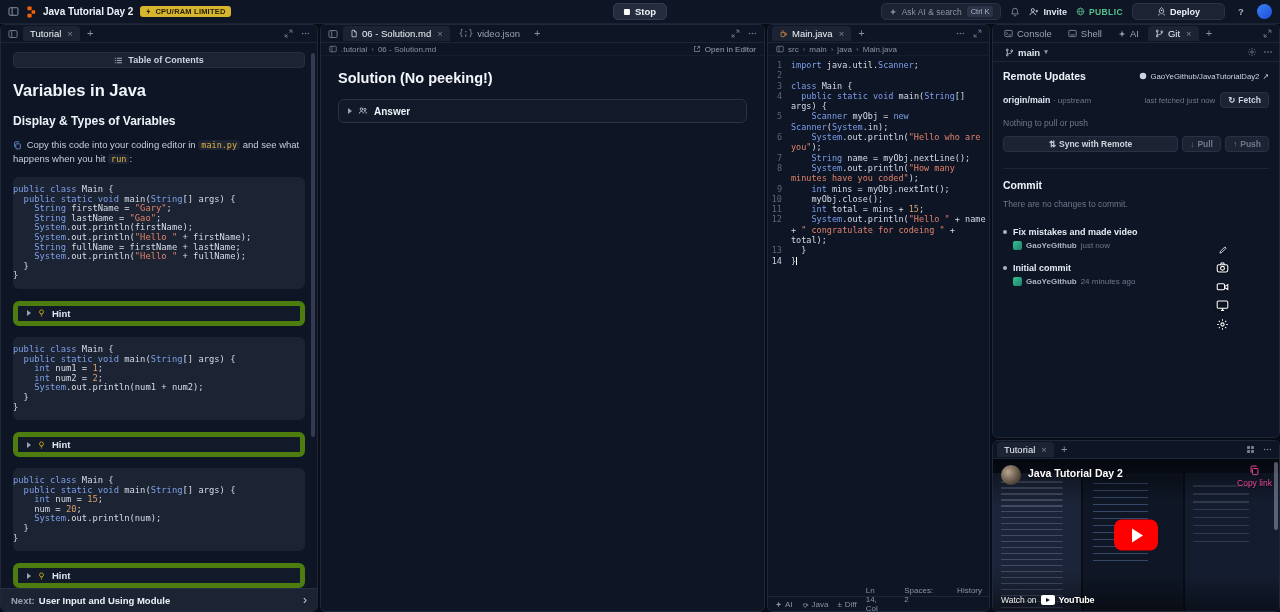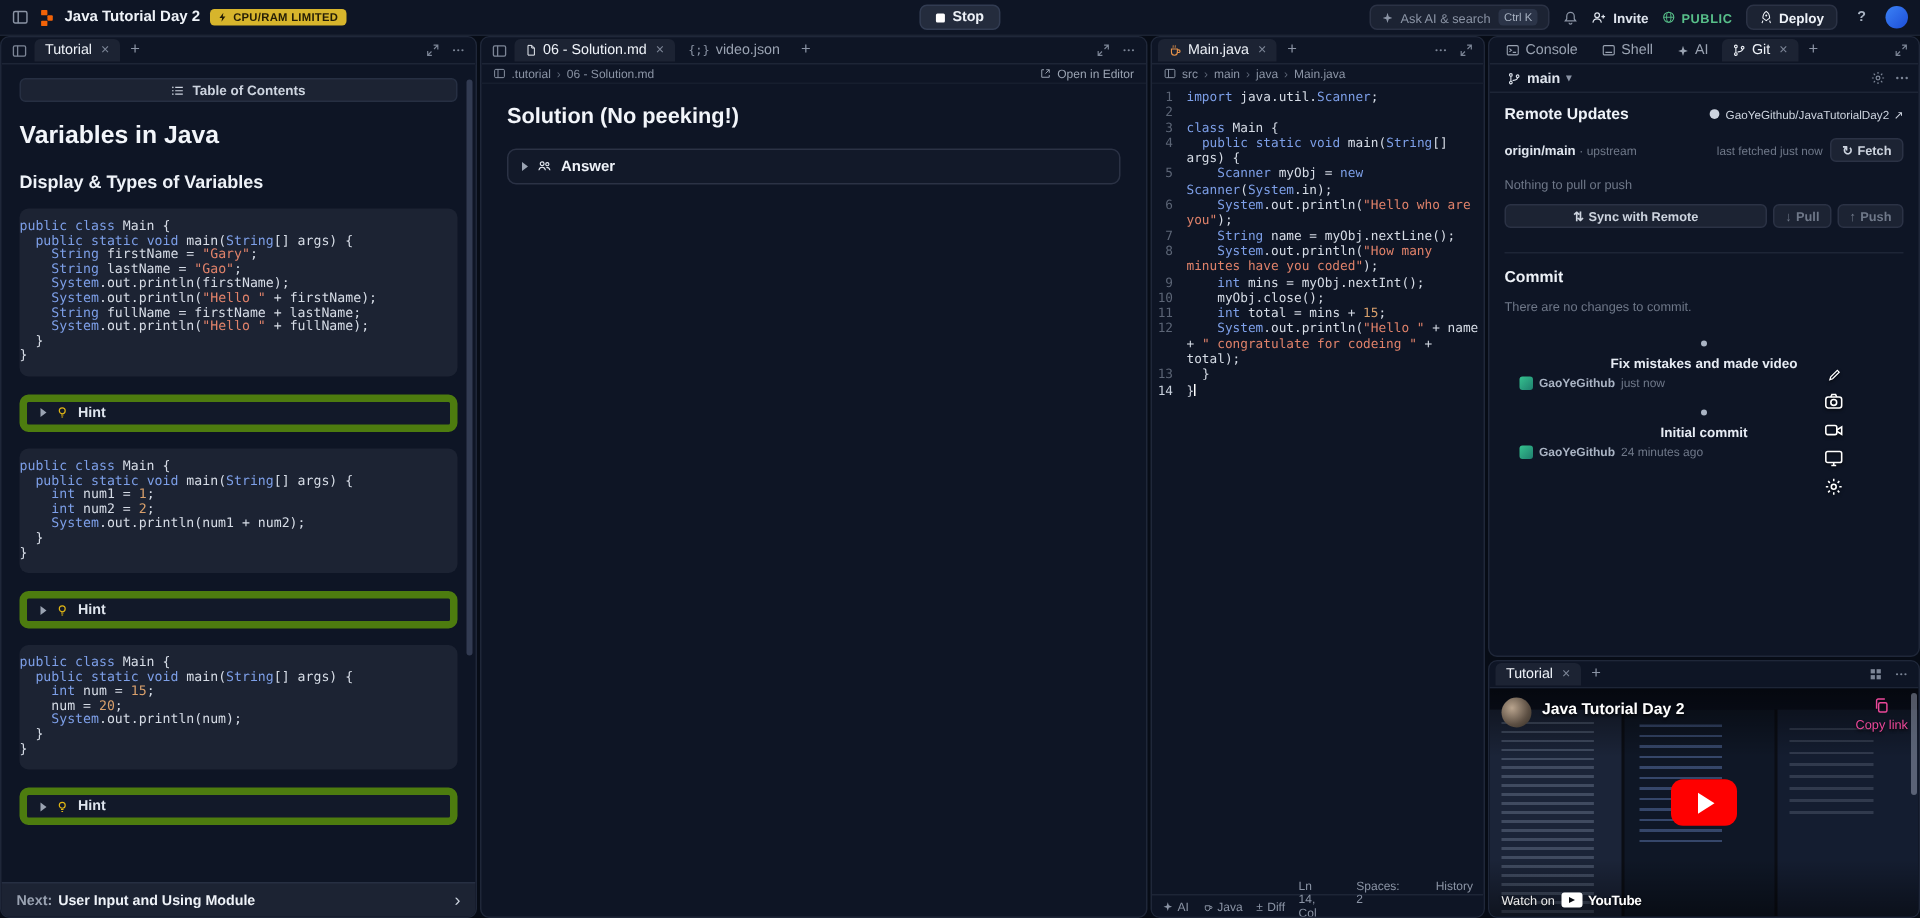--- a/index.html
+++ b/index.html
@@ -14,21 +14,21 @@
 .tb-left{display:flex;align-items:center;gap:7px;}
 .tb-title{font-size:10px;font-weight:700;color:#eef2f8;}
 .res-badge{display:flex;align-items:center;gap:3px;background:var(--badge-yellow,#d7b52c);color:#241d06;font-size:7.5px;font-weight:700;padding:1px 5px;border-radius:3px;letter-spacing:.2px;}
 .stop-btn{position:absolute;left:50%;top:3px;transform:translateX(-50%);display:flex;align-items:center;gap:5px;background:#242c3d;border:1px solid #323c52;color:#eef2f8;font-size:9.5px;font-weight:700;height:17px;padding:0 10px;border-radius:5px;}
 .stop-sq{width:6px;height:6px;background:#fff;border-radius:1px;}
 .tb-right{margin-left:auto;display:flex;align-items:center;gap:9px;}
 .search-pill{display:flex;align-items:center;gap:5px;background:#1c2333;border:1px solid #2b3245;height:17px;padding:0 7px;border-radius:5px;color:#8b94a5;font-size:8.5px;}
 .kbd{background:#2b3448;color:#aab4c4;font-size:7.5px;padding:0 4px;border-radius:3px;height:11px;display:flex;align-items:center;}
 .tb-item{display:flex;align-items:center;gap:4px;font-size:9px;color:#dfe5ee;font-weight:600;}
 .public{color:var(--public-green,#58c08a);font-size:8.5px;font-weight:700;letter-spacing:.4px;}
-.deploy-btn{display:flex;align-items:center;gap:4px;background:#1c2333;border:1px solid #2b3245;height:17px;padding:0 8px;border-radius:5px;font-size:9px;font-weight:700;color:#eef2f8;}
+.deploy-btn{display:flex;align-items:center;gap:4px;background:#1c2333;border:1px solid #2b3245;height:17px;padding:0 24px;border-radius:5px;font-size:9px;font-weight:700;color:#eef2f8;}
 .help{width:14px;height:14px;border-radius:50%;display:flex;align-items:center;justify-content:center;font-size:9.5px;color:#aab4c4;font-weight:700;}
 .avatar{width:15px;height:15px;border-radius:50%;background:linear-gradient(135deg,#3b82f6,#1d4ed8);}
 .dimicon{color:#8b94a5;display:flex;align-items:center;}
 
 
 .workspace{display:flex;gap:2px;height:588px;background:#070c16;}
 .panel{background:#0e1525;border:1px solid #1f2739;border-radius:6px;overflow:hidden;position:relative;}
 .p-left{width:318px;}
 .p-mid{width:445px;}
 .p-edit{width:223px;}
@@ -102,21 +102,21 @@
 .up-tag{color:#6f7889;font-weight:400;font-size:8px;}
 .up-fetched{margin-left:auto;color:#6f7889;font-size:7.8px;white-space:nowrap;}
 .btn{background:#1c2333;border:1px solid #2b3245;border-radius:4px;color:#cdd4df;font-size:8.5px;font-weight:600;height:16px;display:inline-flex;align-items:center;justify-content:center;gap:3px;padding:0 7px;font-family:inherit;}
 .btn.dis{color:#6f7889;}
 .nothing{margin-top:10px;color:#6f7889;font-size:8.5px;}
 .sync-row{margin-top:8px;display:flex;gap:4px;}
 .sync-btn{flex:1;}
 .commit-sec{margin-top:16px;padding-top:10px;border-top:1px solid #1d2536;}
 .no-changes{margin-top:8px;color:#6f7889;font-size:8.5px;}
 .commits{margin-top:18px;display:flex;flex-direction:column;gap:13px;}
-.c-msg{font-size:9px;color:#e6ebf3;font-weight:700;display:flex;gap:6px;align-items:center;flex-direction:column;}
+.c-msg{font-size:9px;color:#e6ebf3;font-weight:700;display:flex;gap:6px;align-items:center;}
 .c-dot{width:4px;height:4px;border-radius:50%;background:#aab4c4;}
 .c-meta{margin-top:4px;margin-left:10px;display:flex;align-items:center;gap:4px;font-size:8px;color:#6f7889;}
 .c-avatar{width:9px;height:9px;border-radius:2px;background:linear-gradient(135deg,#35c28f,#1f7f6e);}
 .c-author{color:#aab4c4;font-weight:600;}
 
 
 .video-body{position:absolute;top:18px;left:0;right:0;bottom:0;background:#0a0d14;}
 .thumb{position:absolute;inset:0;overflow:hidden;}
 .th-left{position:absolute;left:0;top:14px;bottom:0;width:88px;background:#1b2438;background-image:repeating-linear-gradient(180deg,rgba(160,175,200,.28) 0 1.5px,transparent 1.5px 6px);background-size:70% 100%;background-position:8px 8px;background-repeat:no-repeat;}
 .th-mid{position:absolute;left:90px;right:96px;top:14px;bottom:0;background:#0f1726;background-image:repeating-linear-gradient(180deg,rgba(125,159,232,.35) 0 1.5px,transparent 1.5px 7px);background-size:55% 60%;background-position:10px 10px;background-repeat:no-repeat;}
@@ -248,20 +248,30 @@
           <svg class="ic" width="9" height="9" viewBox="0 0 16 16">
               <path d="M5 4h9M5 8h9M5 12h9" stroke="currentColor" stroke-width="1.4"></path>
               <circle cx="2.2" cy="4" r=".9" fill="currentColor"></circle>
               <circle cx="2.2" cy="8" r=".9" fill="currentColor"></circle>
               <circle cx="2.2" cy="12" r=".9" fill="currentColor"></circle>
             </svg>
           <span>Table of Contents</span>
         </button>
         <h1 class="tut-title">Variables in Java</h1>
         <h2 class="tut-sub">Display &amp; Types of Variables</h2>
+        <p class="intro">
+          <span class="copy-ic"><svg class="ic" width="9" height="9" viewBox="0 0 16 16">
+                <rect x="5" y="5" width="8" height="9" rx="1.5" fill="none" stroke="currentColor" stroke-width="1.4"></rect>
+                <path d="M3 11V3a1.5 1.5 0 0 1 1.5-1.5H11" fill="none" stroke="currentColor" stroke-width="1.4"></path>
+              </svg></span>
+          <span>Copy this code into your coding editor in</span>
+          <code class="codechip">main.py</code>
+          <span>and see what happens when you hit</span>
+          <code class="codechip">run</code><span>:</span>
+        </p>
         <pre class="codeblock"><div class="tl"><span class="t-kw">public</span> <span class="t-kw">class</span> Main {</div><div class="tl">  <span class="t-kw">public</span> <span class="t-kw">static</span> <span class="t-kw">void</span> main(<span class="t-ty">String</span>[] args) {</div><div class="tl">    <span class="t-ty">String</span> firstName = <span class="t-str">"Gary"</span>;</div><div class="tl">    <span class="t-ty">String</span> lastName = <span class="t-str">"Gao"</span>;</div><div class="tl">    <span class="t-ty">System</span>.out.println(firstName);</div><div class="tl">    <span class="t-ty">System</span>.out.println(<span class="t-str">"Hello "</span> + firstName);</div><div class="tl">    <span class="t-ty">String</span> fullName = firstName + lastName;</div><div class="tl">    <span class="t-ty">System</span>.out.println(<span class="t-str">"Hello "</span> + fullName);</div><div class="tl">  }</div><div class="tl">}</div></pre>
         <div class="hintbox">
           <span class="tri-r"></span>
           <svg class="ic" width="9" height="10" viewBox="0 0 16 16">
               <circle cx="8" cy="6" r="3.5" fill="none" stroke="#e2b714" stroke-width="1.4"></circle>
               <path d="M6.5 11h3M7 13.3h2" stroke="#e2b714" stroke-width="1.4"></path>
             </svg>
           <span class="hint-label">Hint</span>
         </div>
         <pre class="codeblock"><div class="tl"><span class="t-kw">public</span> <span class="t-kw">class</span> Main {</div><div class="tl">  <span class="t-kw">public</span> <span class="t-kw">static</span> <span class="t-kw">void</span> main(<span class="t-ty">String</span>[] args) {</div><div class="tl">    <span class="t-kw">int</span> num1 = <span class="t-nu">1</span>;</div><div class="tl">    <span class="t-kw">int</span> num2 = <span class="t-nu">2</span>;</div><div class="tl">    <span class="t-ty">System</span>.out.println(num1 + num2);</div><div class="tl">  }</div><div class="tl">}</div></pre>

